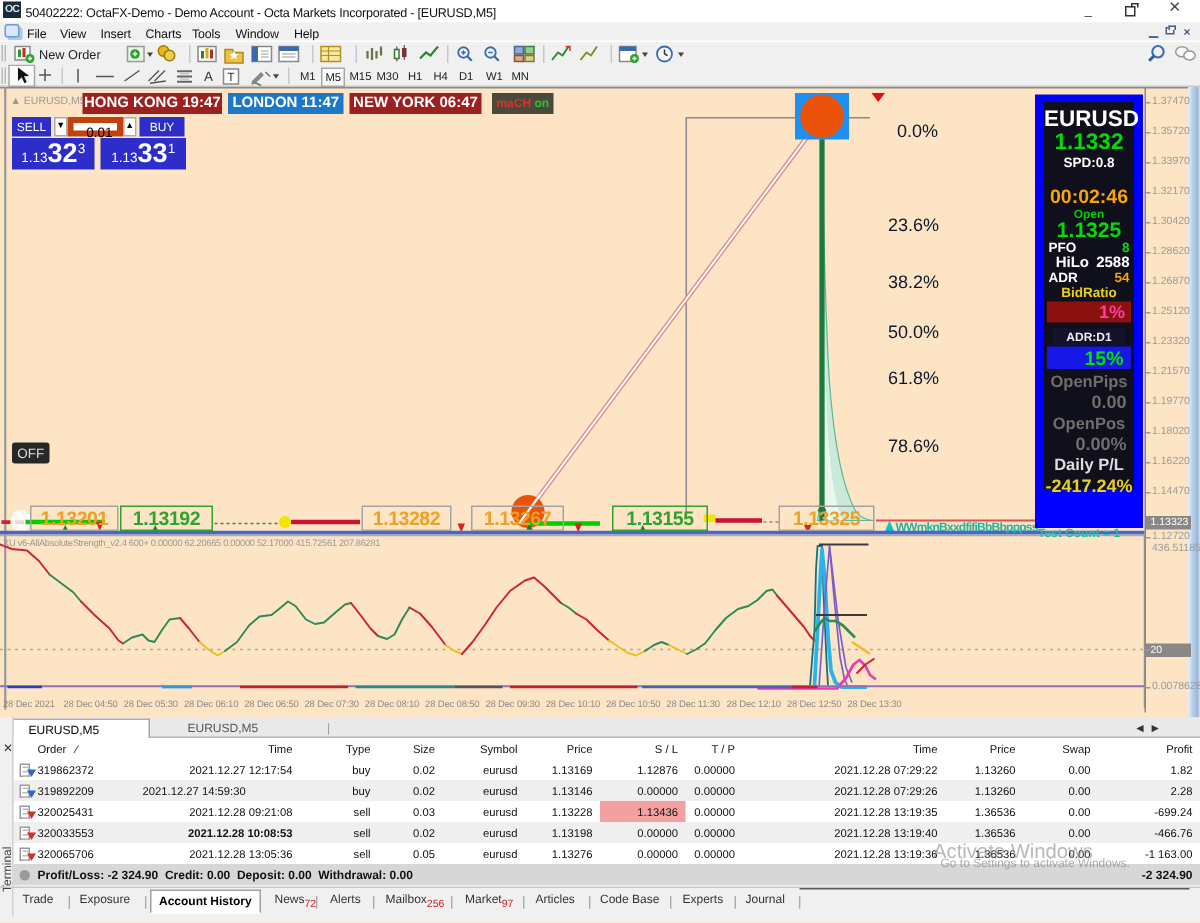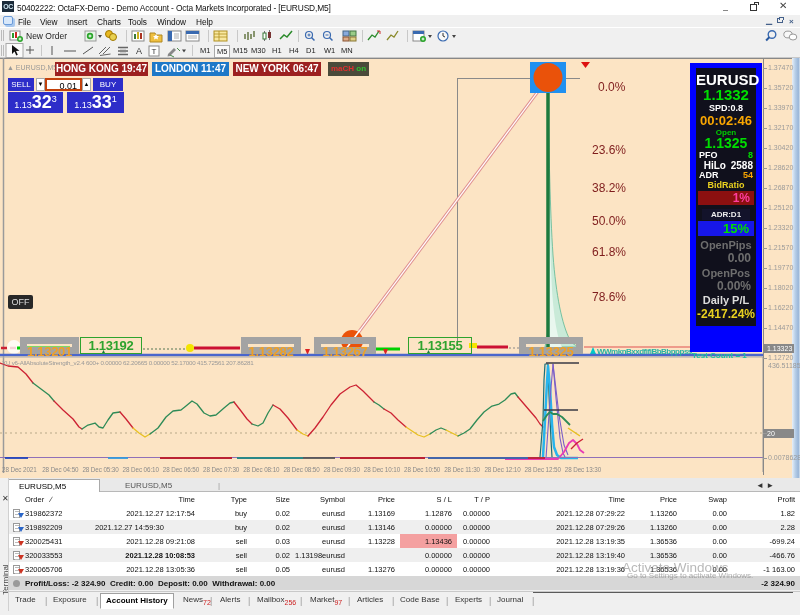--- a/index.html
+++ b/index.html
@@ -20,23 +20,23 @@
 .sep { top:2px; width:1px; height:11px; background:#c8c8c8; position:absolute;}
 .grip { left:1px; top:2px; width:3px; height:11px; border-left:1px solid #bbb; border-right:1px solid #bbb; position:absolute;}
 .tf { position:absolute; top:1.5px; font-size:7.5px; color:#222; padding:1px 2px; }
 .tfsel { border:1px solid #a8a8a8; background:#fafafa; }
 
 #chart { left:0; top:58px; width:800px; height:420px; background:#fce4c4; border-top:1px solid #888; }
 #pricescale { left:763px; top:58px; width:29px; height:417px; border-left:1px solid #888; }
 .pl { position:absolute; left:768px; font-size:7px; color:#9a9a9a; }
 #rightedge { left:792px; top:58px; width:8px; height:420px; background:linear-gradient(to right,#e8f0f8,#b8cfe8 40%,#9ab6d8 80%,#d8e4f0); }
 .sess { position:absolute; top:62px; height:14px; color:#fff; font-weight:bold; font-size:10px; text-align:center; line-height:14px; }
-.fib { position:absolute; font-size:12px; color:#7f1d1d; }
+.fib { position:absolute; font-size:12px; color:#0f172a; }
 .plabel { position:absolute; top:337px; height:17px; font-size:13px; font-weight:bold; text-align:center; line-height:16px; letter-spacing:-0.3px;}
-.orange { color:#efa026; border:7px solid #a3a3a3; }
+.orange { color:#efa026; border:1px solid #a3a3a3; }
 .green { color:#2ea32e; border:1px solid #2ea32e; }
 
 .qbtn { position:absolute; background:#2d2dc9; color:#fff; text-align:center; }
 
 #bluebox { left:690px; top:63px; width:72px; height:289px; background:#0000ff; }
 #blackbox { left:696px; top:68px; width:60px; height:258px; background:#10101c; color:#fff; text-align:center; }
 
 #terminal { left:0; top:478px; width:800px; height:137px; background:#f0f0f0; }
 #tabbar { left:0; top:478px; width:800px; height:14px; background:#e9e9e9; border-bottom:1px solid #b8b8b8;}
 .ttab { position:absolute; top:479px; height:13px; font-size:8px; padding:1.5px 8px; color:#555;}
@@ -331,21 +331,21 @@
 <div class="abs" style="left:597px;top:347px;font-size:8px;font-weight:bold;color:#26b2a2;letter-spacing:-0.5px;">WWmknBxxdfifiBbBbpppss.</div>
 
 <div class="abs" style="left:7px;top:64px;font-size:7px;color:#999;">▲ EURUSD,M5</div>
 <div class="sess" style="left:55px;width:93px;background:#9c2020;">HONG KONG 19:47</div>
 <div class="sess" style="left:152px;width:77px;background:#1e78c8;">LONDON 11:47</div>
 <div class="sess" style="left:233px;width:88px;background:#9c2020;">NEW YORK 06:47</div>
 <div class="sess" style="left:328px;width:41px;background:#4a4a3a;font-size:8px;"><span style="color:#e03030">maCH</span> <span style="color:#30c030">on</span></div>
 
 <div class="qbtn" style="left:8px;top:78px;width:26px;height:13px;font-size:8px;line-height:13px;">SELL</div>
 <div class="abs" style="left:36px;top:78px;width:9px;height:13px;background:#fff;border:1px solid #aaa;font-size:6px;text-align:center;line-height:11px;">▼</div>
-<div class="abs" style="left:45px;top:78px;width:37px;height:13px;background:#fff;border:2px solid #c2410c;font-size:9px;text-align:right;line-height:12px;padding-right:3px;">0.01</div>
+<div class="abs" style="left:45px;top:78px;width:37px;height:13px;background:#fff;border:4px solid #c2410c;font-size:9px;text-align:right;line-height:12px;padding-right:3px;">0.01</div>
 <div class="abs" style="left:82px;top:78px;width:9px;height:13px;background:#fff;border:1px solid #aaa;font-size:6px;text-align:center;line-height:11px;">▲</div>
 <div class="qbtn" style="left:93px;top:78px;width:30px;height:13px;font-size:8px;line-height:13px;">BUY</div>
 <div class="qbtn" style="left:8px;top:92px;width:55px;height:21px;"><span style="font-size:9px;">1.13</span><span style="font-size:18px;font-weight:bold;">32</span><sup style="font-size:9px;">3</sup></div>
 <div class="qbtn" style="left:67px;top:92px;width:57px;height:21px;"><span style="font-size:9px;">1.13</span><span style="font-size:18px;font-weight:bold;">33</span><sup style="font-size:9px;">1</sup></div>
 
 <div class="fib" style="left:598px;top:80px;">0.0%</div>
 <div class="fib" style="left:592px;top:143px;">23.6%</div>
 <div class="fib" style="left:592px;top:181px;">38.2%</div>
 <div class="fib" style="left:592px;top:214px;">50.0%</div>
 <div class="fib" style="left:592px;top:245px;">61.8%</div>
@@ -358,21 +358,21 @@
 <div class="plabel orange" style="left:241px;width:60px;">1.13282</div>
 <div class="plabel orange" style="left:314px;width:62px;">1.13267</div>
 <div class="plabel green" style="left:408px;width:64px;">1.13155</div>
 <div class="plabel orange" style="left:519px;width:64px;">1.13325</div>
 
 <div id="bluebox" class="abs"></div>
 <div id="blackbox" class="abs">
   <div style="font-size:15px;font-weight:bold;height:14px;line-height:14px;margin-top:5px;">EURUSD</div>
   <div style="font-size:15px;font-weight:bold;color:#00dd00;height:14px;line-height:14px;margin-top:1px;">1.1332</div>
   <div style="font-size:9px;font-weight:bold;height:9px;line-height:9px;margin-top:2px;">SPD:0.8</div>
-  <div style="font-size:13px;font-weight:bold;color:#f9a602;height:13px;line-height:13px;margin-top:1px;">00:02:46</div>
+  <div style="font-size:13px;font-weight:bold;color:#f9a602;height:13px;line-height:13px;margin-top:11px;">00:02:46</div>
   <div style="font-size:8px;font-weight:bold;color:#00cc00;height:8px;line-height:8px;margin-top:2px;">Open</div>
   <div style="font-size:14px;font-weight:bold;color:#00dd00;height:13px;line-height:13px;">1.1325</div>
   <div style="font-size:9px;font-weight:bold;padding:0 3px;text-align:left;height:9px;line-height:9px;margin-top:1px;">PFO<span style="float:right;color:#00dd00;">8</span></div>
   <div style="font-size:10px;font-weight:bold;padding:0 3px;text-align:center;height:9px;line-height:9px;margin-top:1px;">HiLo<span style="float:right;">2588</span></div>
   <div style="font-size:9px;font-weight:bold;padding:0 3px;text-align:left;height:9px;line-height:9px;margin-top:1px;">ADR<span style="float:right;color:#f9a602;">54</span></div>
   <div style="font-size:9px;font-weight:bold;color:#e8d020;height:9px;line-height:9px;margin-top:1px;">BidRatio</div>
   <div style="background:#8b1010;height:14px;margin:1px 2px 0;font-size:12px;font-weight:bold;color:#ff3ea0;text-align:right;padding-right:4px;line-height:14px;">1%</div>
   <div style="background:#13132b;height:11px;margin:4px 6px 0;font-size:8px;font-weight:bold;color:#eee;line-height:11px;">ADR:D1</div>
   <div style="background:#1717e8;height:15px;margin:1px 2px 0;font-size:13px;font-weight:bold;color:#00e000;text-align:right;padding-right:5px;line-height:15px;">15%</div>
   <div style="font-size:11px;font-weight:bold;color:#6e6e6e;height:12px;line-height:12px;margin-top:3px;">OpenPips</div>
@@ -479,21 +479,21 @@
  <span class="cell" style="left:686px;width:100px;text-align:right;">-699.24</span>
 </div>
 <div class="row" style="top:548px;background:#efefef;">
  <span class="doc"></span>
     <span class="docarr sellarr"></span>
     <span class="cell" style="left:16px;">320033553</span>
  <span class="cell" style="left:86px;width:100px;text-align:right;font-weight:bold;">2021.12.28 10:08:53</span>
  <span class="cell" style="left:138px;width:100px;text-align:right;">sell</span>
  <span class="cell" style="left:181px;width:100px;text-align:right;">0.02</span>
  <span class="cell" style="left:236px;width:100px;text-align:right;">eurusd</span>
- <span class="cell" style="left:286px;width:100px;text-align:left;">1.13198</span>
+ <span class="cell" style="left:286px;width:100px;text-align:right;">1.13198</span>
  <span class="cell" style="left:343px;width:100px;text-align:right;">0.00000</span>
  <span class="cell" style="left:381px;width:100px;text-align:right;">0.00000</span>
  <span class="cell" style="left:516px;width:100px;text-align:right;">2021.12.28 13:19:40</span>
  <span class="cell" style="left:568px;width:100px;text-align:right;">1.36536</span>
  <span class="cell" style="left:618px;width:100px;text-align:right;">0.00</span>
  <span class="cell" style="left:686px;width:100px;text-align:right;">-466.76</span>
 </div>
 <div class="row" style="top:562px;background:#fff;">
  <span class="doc"></span>
     <span class="docarr sellarr"></span>

